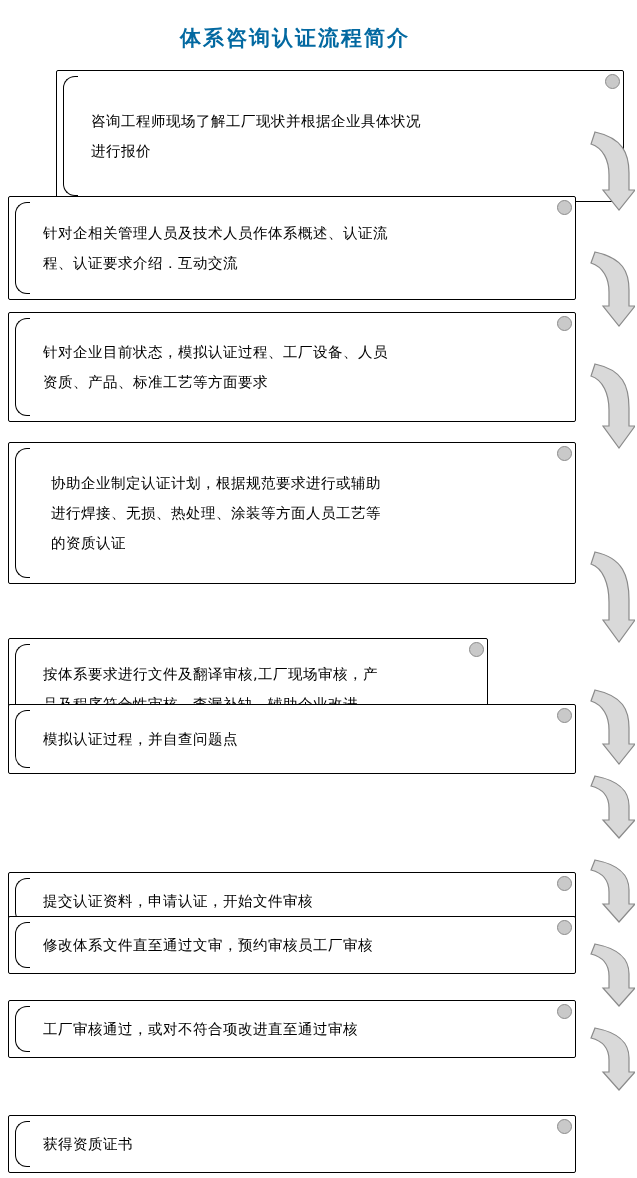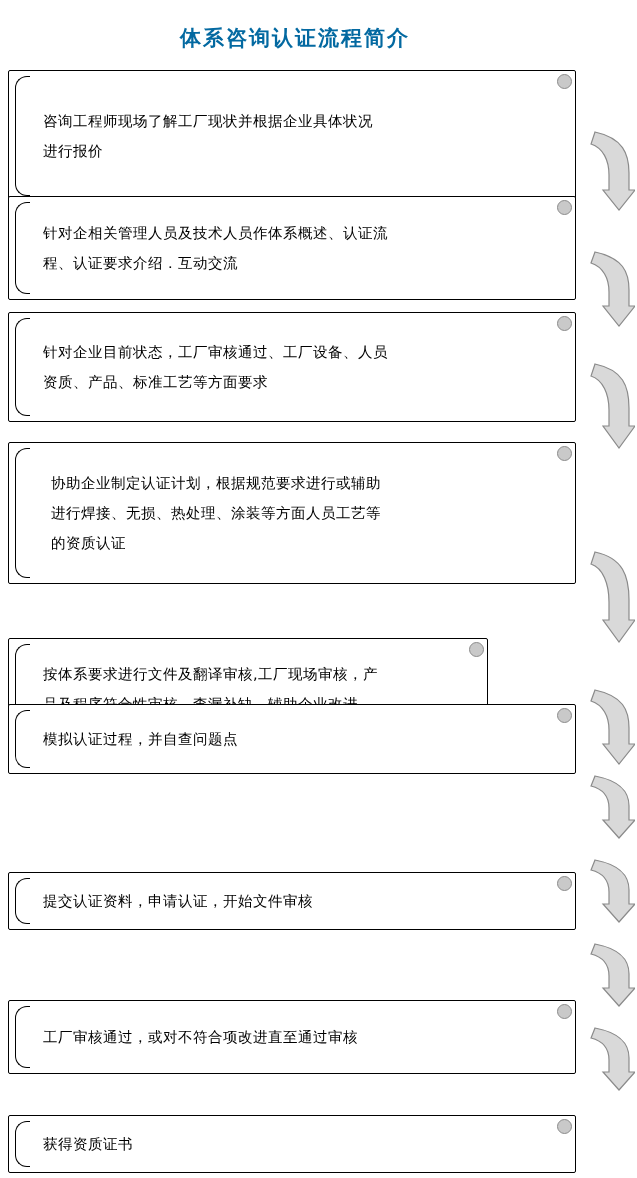--- a/index.html
+++ b/index.html
@@ -86,21 +86,21 @@
   }
   .arrow svg { display: block; width: 100%; height: 100%; }
 </style>
 </head>
 <body>
 
 <div id="flow-root">
 
   <div class="page-title">体系咨询认证流程简介</div>
 
-  <div class="step" style="top:70px; width:568px; height:132px;">
+  <div class="step" style="top:70px; width:568px; height:132px;margin-left:48px;">
     <div class="step-text">咨询工程师现场了解工厂现状并根据企业具体状况
 进行报价</div>
   </div>
 
   <div class="arrow" style="top:128px; height:86px;">
     <svg viewBox="0 0 46 86" preserveAspectRatio="none" aria-hidden="true">
       <path d="M6 4 C 34 10, 40 26, 40 45 L 40 62 L 46 62 L 30 82 L 14 62 L 20 62 L 20 47 C 20 32, 14 20, 2 16 Z" fill="#d9d9d9" stroke="#8a8a8a" stroke-width="1.2"></path>
     </svg>
   </div>
 
@@ -109,21 +109,21 @@
 程、认证要求介绍．互动交流</div>
   </div>
 
   <div class="arrow" style="top:248px; height:82px;">
     <svg viewBox="0 0 46 82" preserveAspectRatio="none" aria-hidden="true">
       <path d="M6 4 C 34 10, 40 24, 40 42 L 40 58 L 46 58 L 30 78 L 14 58 L 20 58 L 20 44 C 20 30, 14 19, 2 15 Z" fill="#d9d9d9" stroke="#8a8a8a" stroke-width="1.2"></path>
     </svg>
   </div>
 
   <div class="step" style="top:312px; width:568px; height:110px;">
-    <div class="step-text">针对企业目前状态，工厂审核通过、工厂设备、人员
+    <div class="step-text">针对企业目前状态，模拟认证过程、工厂设备、人员
 资质、产品、标准工艺等方面要求</div>
   </div>
 
   <div class="arrow" style="top:360px; height:92px;">
     <svg viewBox="0 0 46 92" preserveAspectRatio="none" aria-hidden="true">
       <path d="M6 4 C 34 10, 40 26, 40 48 L 40 66 L 46 66 L 30 88 L 14 66 L 20 66 L 20 50 C 20 34, 14 20, 2 16 Z" fill="#d9d9d9" stroke="#8a8a8a" stroke-width="1.2"></path>
     </svg>
   </div>
 
   <div class="step" style="top:442px; width:568px; height:142px;">
@@ -162,28 +162,31 @@
   <div class="step" style="top:872px; width:568px; height:58px;">
     <div class="step-text">提交认证资料，申请认证，开始文件审核</div>
   </div>
 
   <div class="arrow" style="top:856px; height:70px;">
     <svg viewBox="0 0 46 70" preserveAspectRatio="none" aria-hidden="true">
       <path d="M6 4 C 32 9, 40 20, 40 34 L 40 48 L 46 48 L 30 66 L 14 48 L 20 48 L 20 36 C 20 24, 14 17, 2 14 Z" fill="#d9d9d9" stroke="#8a8a8a" stroke-width="1.2"></path>
     </svg>
   </div>
 
+  <div class="step" style="top:916px; width:568px; height:58px;">
+    <div class="step-text">修改体系文件直至通过文审，预约审核员工厂审核</div>
+  </div>
 
   <div class="arrow" style="top:940px; height:70px;">
     <svg viewBox="0 0 46 70" preserveAspectRatio="none" aria-hidden="true">
       <path d="M6 4 C 32 9, 40 20, 40 34 L 40 48 L 46 48 L 30 66 L 14 48 L 20 48 L 20 36 C 20 24, 14 17, 2 14 Z" fill="#d9d9d9" stroke="#8a8a8a" stroke-width="1.2"></path>
     </svg>
   </div>
 
-  <div class="step" style="top:1000px; width:568px; height:74px;padding-left:12px;">
+  <div class="step" style="top:1000px; width:568px; height:58px;padding-left:12px;">
     <div class="step-text">工厂审核通过，或对不符合项改进直至通过审核</div>
   </div>
 
   <div class="arrow" style="top:1024px; height:70px;">
     <svg viewBox="0 0 46 70" preserveAspectRatio="none" aria-hidden="true">
       <path d="M6 4 C 32 9, 40 20, 40 34 L 40 48 L 46 48 L 30 66 L 14 48 L 20 48 L 20 36 C 20 24, 14 17, 2 14 Z" fill="#d9d9d9" stroke="#8a8a8a" stroke-width="1.2"></path>
     </svg>
   </div>
 
   <div class="step" style="top:1084px; width:568px; height:58px;margin-top:31px;">

